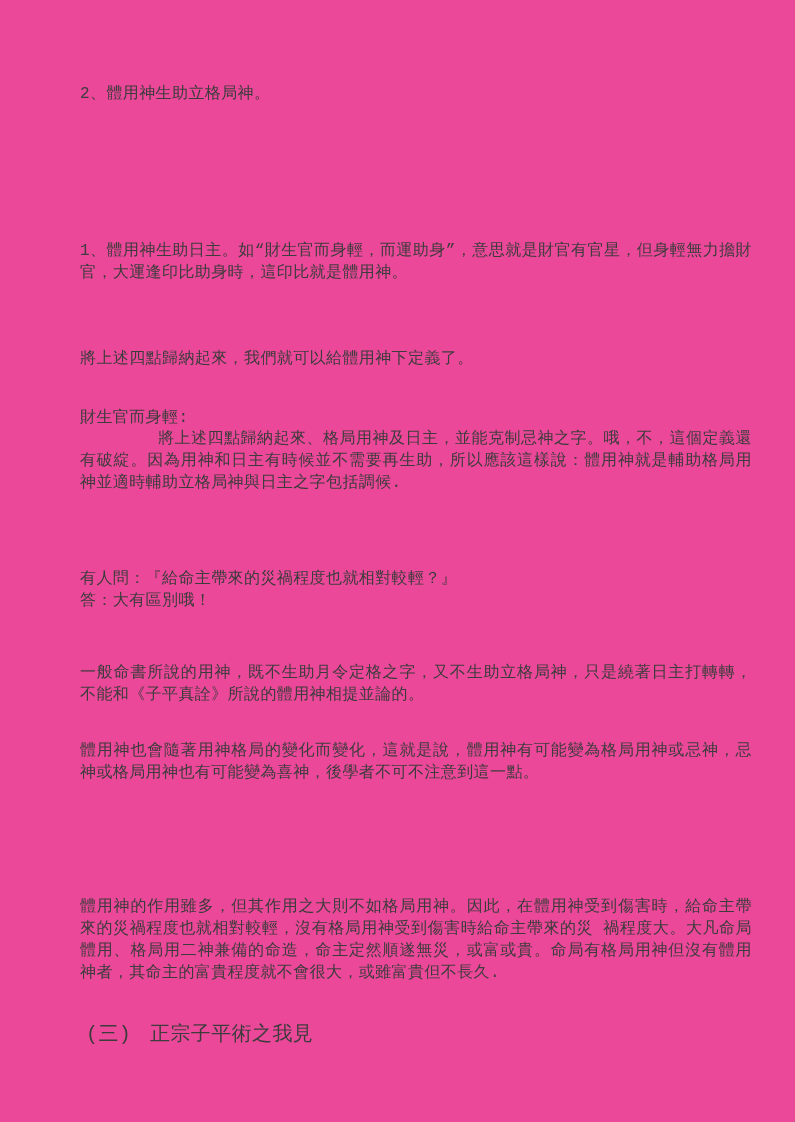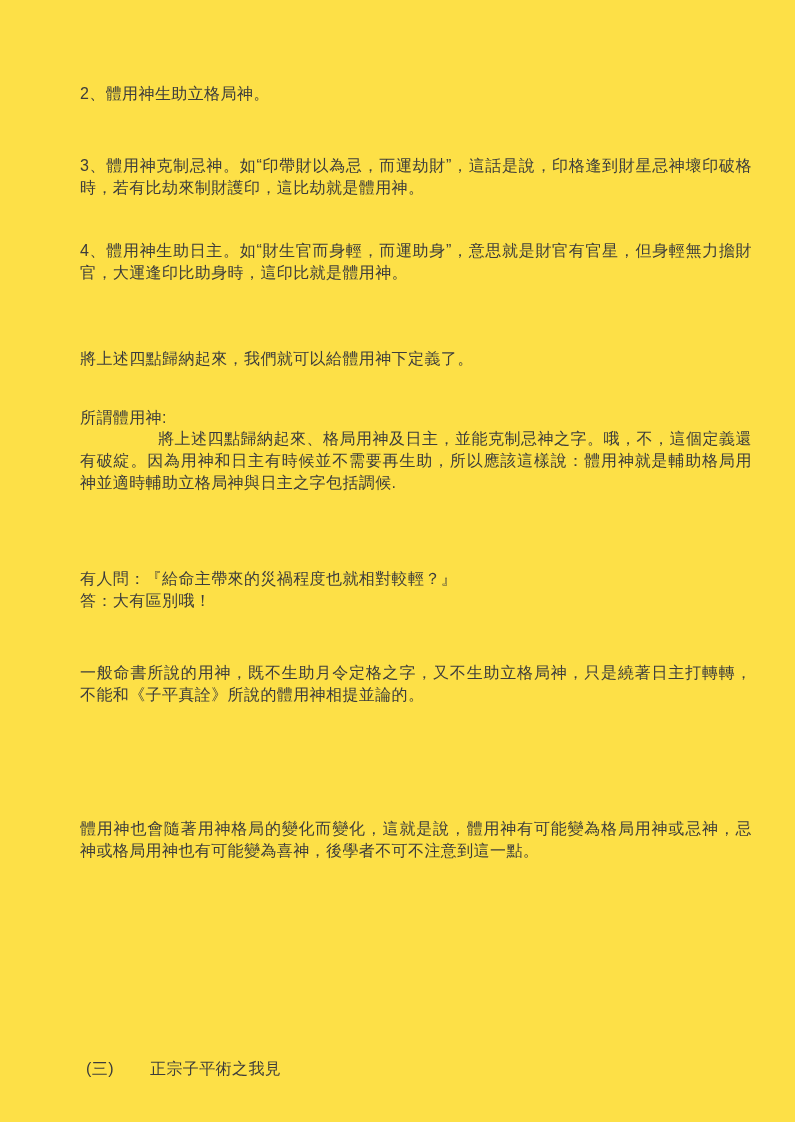--- a/index.html
+++ b/index.html
@@ -4,23 +4,23 @@
 <style>
   html, body {
     margin: 0;
     padding: 0;
     background: #ffffff;
   }
   .page {
     position: relative;
     width: 795px;
     height: 1122px;
-    background: #fde047;
+    background: #ec4899;
     overflow: hidden;
-    font-family: Liberation Sans, sans-serif;
+    font-family: Liberation Mono, monospace;
     color: #3c3c3c;
   }
   .para {
     position: absolute;
     left: 80px;
     width: 672px;
     font-size: 16px;
     line-height: 22px;
     letter-spacing: 0.4px;
     text-align: justify;
@@ -29,50 +29,50 @@
   }
   .p0  { top: 83px;  }
   .p1  { top: 155px; }
   .p2  { top: 240px; }
   .p3  { top: 348px; }
   .p4  { top: 407px; }
   .p5  { top: 428px; text-indent: 78px; }
   .p6  { top: 568px; }
   .p7  { top: 590px; }
   .p8  { top: 662px; }
-  .p9  { top: 818px; }
+  .p9  { top: 740px; }
   .p10 { top: 896px; }
   .heading {
     position: absolute;
     left: 86px;
-    top: 1058px;
+    top: 1024px;
     width: 666px;
-    font-size: 16px;
+    font-size: 20px;
     line-height: 22px;
     letter-spacing: 0.4px;
     margin: 0;
   }
   .heading .num {
     display: inline-block;
     width: 64px;
   }
 </style>
 </head>
 <body>
 
 <div class="page">
 
   <p class="para p0">2、體用神生助立格局神。</p>
-  <p class="para p1">3、體用神克制忌神。如“印帶財以為忌，而運劫財”，這話是說，印格逢到財星忌神壞印破格時，若有比劫來制財護印，這比劫就是體用神。</p>
-  <p class="para p2">4、體用神生助日主。如“財生官而身輕，而運助身”，意思就是財官有官星，但身輕無力擔財官，大運逢印比助身時，這印比就是體用神。</p>
+  <p class="para p2">1、體用神生助日主。如“財生官而身輕，而運助身”，意思就是財官有官星，但身輕無力擔財官，大運逢印比助身時，這印比就是體用神。</p>
   <p class="para p3">將上述四點歸納起來，我們就可以給體用神下定義了。</p>
-  <p class="para p4">所謂體用神:</p>
+  <p class="para p4">財生官而身輕:</p>
   <p class="para p5">將上述四點歸納起來、格局用神及日主，並能克制忌神之字。哦，不，這個定義還有破綻。因為用神和日主有時候並不需要再生助，所以應該這樣說：體用神就是輔助格局用神並適時輔助立格局神與日主之字包括調候.</p>
   <p class="para p6">有人問：『給命主帶來的災禍程度也就相對較輕？』</p>
   <p class="para p7">答：大有區別哦！</p>
   <p class="para p8">一般命書所說的用神，既不生助月令定格之字，又不生助立格局神，只是繞著日主打轉轉，不能和《子平真詮》所說的體用神相提並論的。</p>
   <p class="para p9">體用神也會隨著用神格局的變化而變化，這就是說，體用神有可能變為格局用神或忌神，忌神或格局用神也有可能變為喜神，後學者不可不注意到這一點。</p>
+  <p class="para p10">體用神的作用雖多，但其作用之大則不如格局用神。因此，在體用神受到傷害時，給命主帶來的災禍程度也就相對較輕，沒有格局用神受到傷害時給命主帶來的災 禍程度大。大凡命局體用、格局用二神兼備的命造，命主定然順遂無災，或富或貴。命局有格局用神但沒有體用神者，其命主的富貴程度就不會很大，或雖富貴但不長久.</p>
 
   <p class="heading">
     <span class="num">(三)</span><span>正宗子平術之我見</span>
   </p>
 
 </div>
 
 </body></html>

